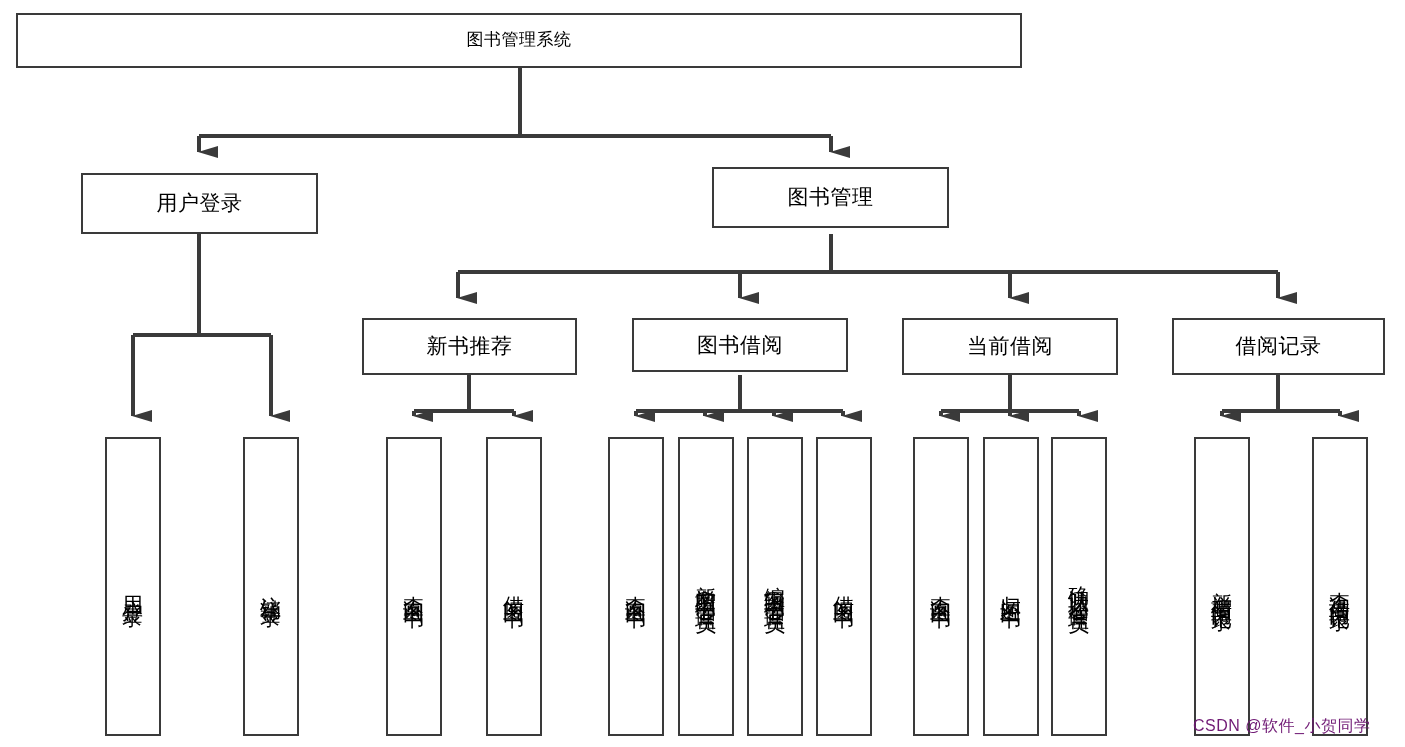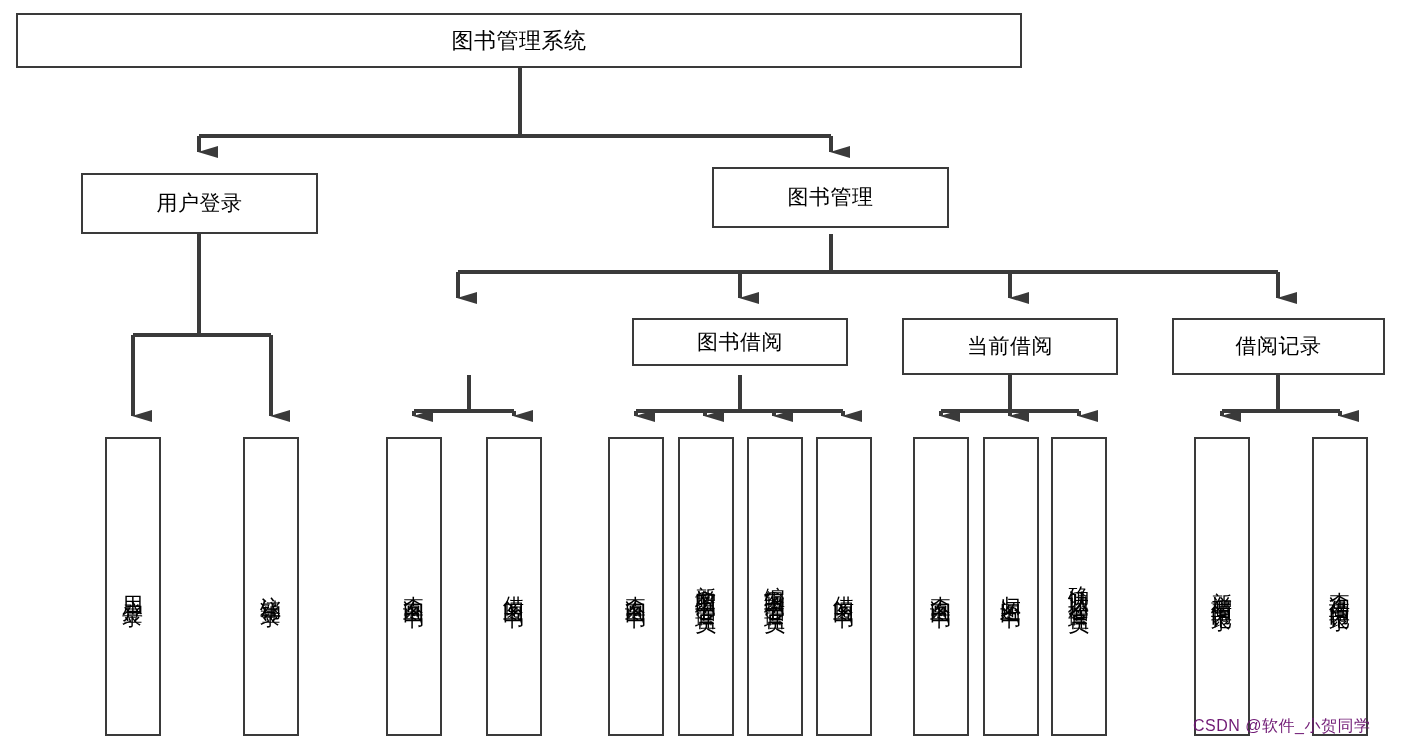--- a/index.html
+++ b/index.html
@@ -26,21 +26,21 @@
     display:block;
     text-align:center;
     white-space:pre-line;
   }
 
   
   .h-node .lbl{
     font-size:21px;
     letter-spacing:.5px;
   }
-  .root .lbl{font-size:22px;}
+  .root .lbl{font-size:17px;}
 
   
   .v-node{
     align-items:center;
     justify-content:center;
   }
   .v-node .lbl{
     writing-mode:vertical-rl;
     text-orientation:upright;
     font-size:21px;
@@ -120,22 +120,25 @@
   </div>
 
   <div class="node h-node" style="left:81px;top:173px;width:237px;height:61px;">
     <span class="lbl">用户登录</span>
   </div>
 
   <div class="node h-node" style="left:712px;top:167px;width:237px;height:61px;">
     <span class="lbl">图书管理</span>
   </div>
 
-
-  <div class="node h-node" style="left:632px;top:318px;width:216px;height:48px;">
+  <div class="node h-node" style="left:362px;top:318px;width:215px;height:57px;">
+    <span class="lbl">新书推荐</span>
+  </div>
+
+  <div class="node h-node" style="left:632px;top:318px;width:216px;height:54px;">
     <span class="lbl">图书借阅</span>
   </div>
 
   <div class="node h-node" style="left:1172px;top:318px;width:213px;height:57px;">
     <span class="lbl">借阅记录</span>
   </div>
 
   <div class="node h-node" style="left:902px;top:318px;width:216px;height:57px;">
     <span class="lbl">当前借阅</span>
   </div>

